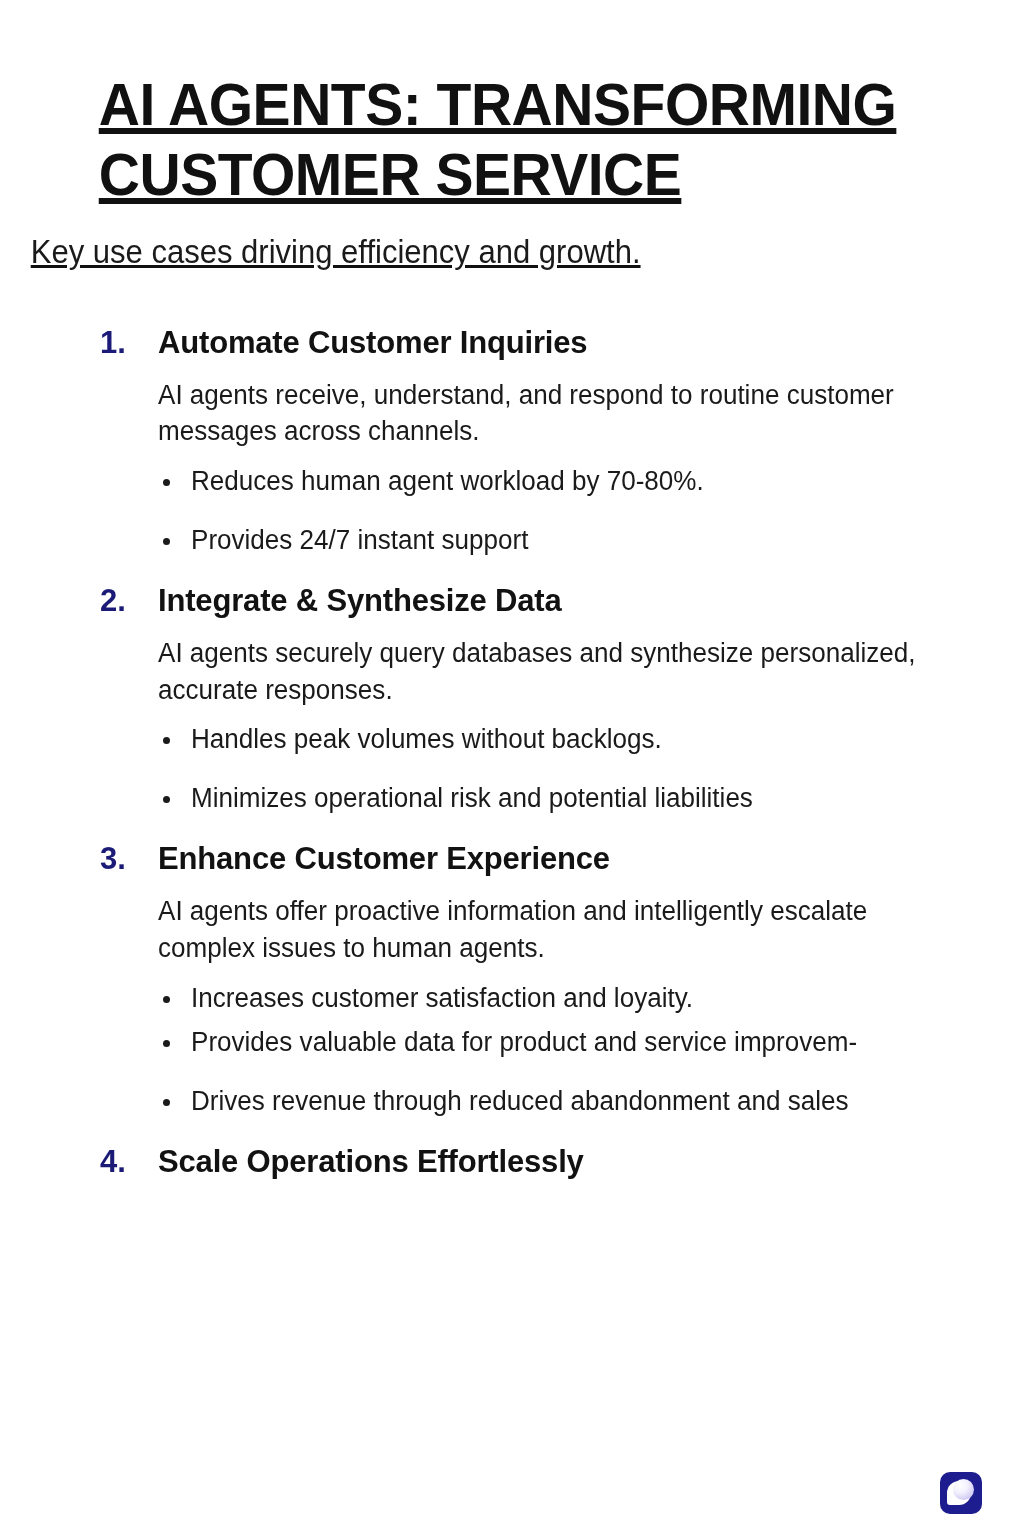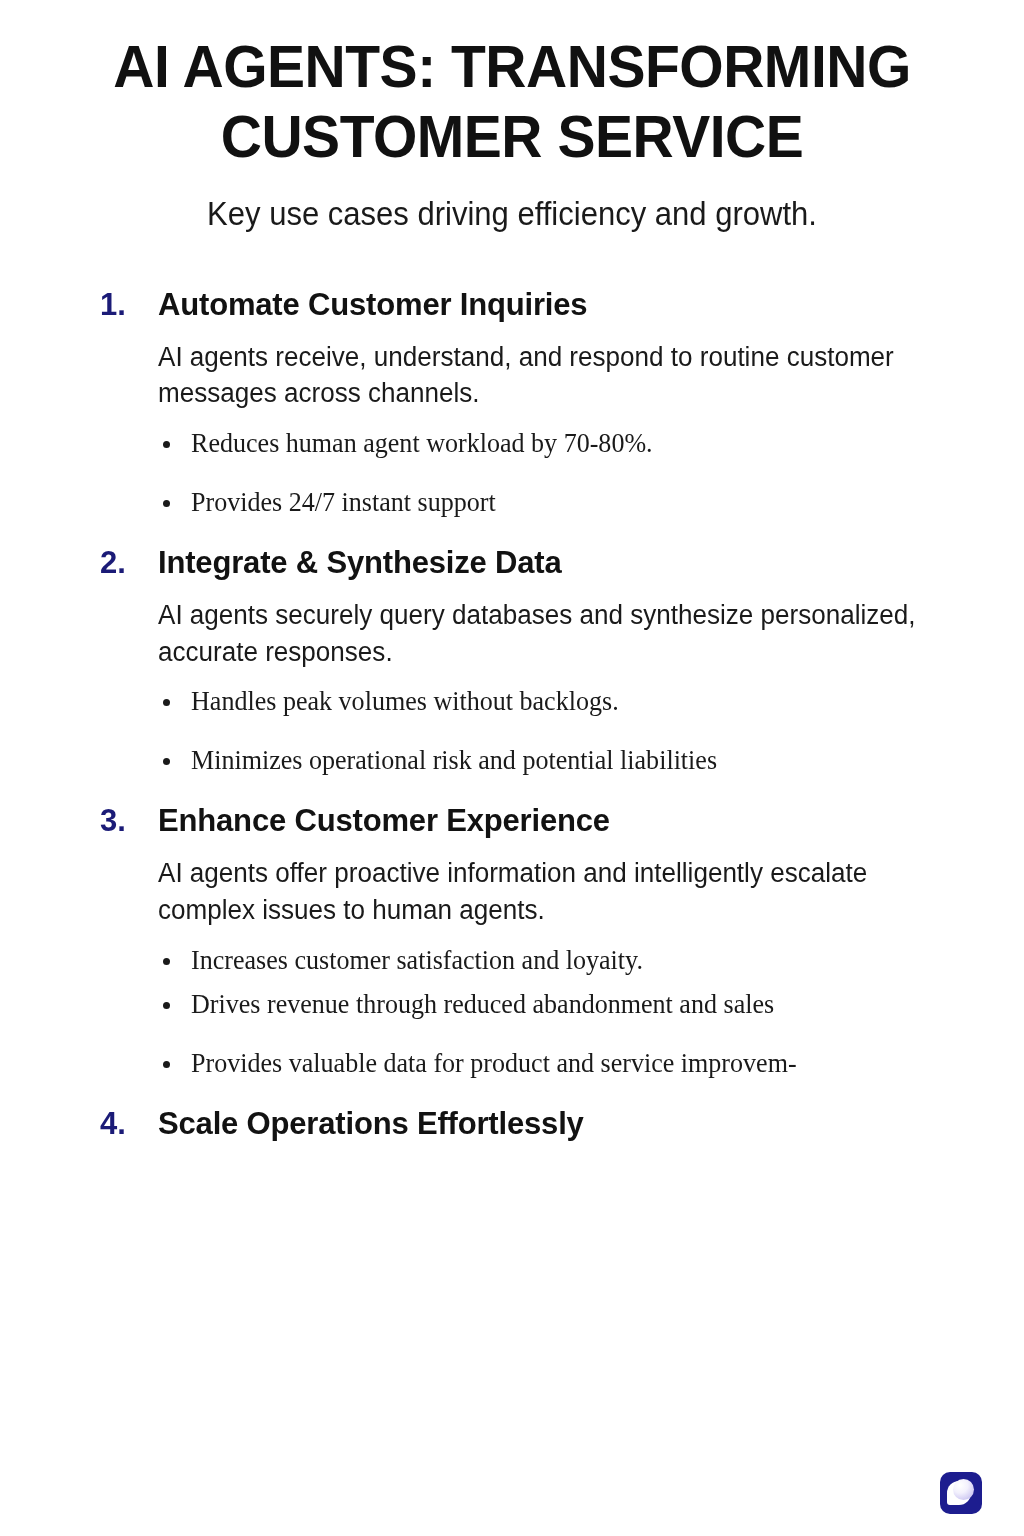--- a/index.html
+++ b/index.html
@@ -19,22 +19,23 @@
   .page {
     position: relative;
     width: 1024px;
     height: 1536px;
     background: #ffffff;
     box-sizing: border-box;
   }
 
   
   .header {
-    padding-top: 32px;
-    text-align: center;
+    padding-top: 70px;
+    text-align: left;
+    text-decoration: underline;
   }
   .title {
     font-family: "Liberation Sans", sans-serif;
     font-weight: bold;
     font-size: 60px;
     line-height: 1.17;
     letter-spacing: -0.5px;
     color: #111111;
     margin: 0 auto;
     max-width: 870px;
@@ -97,21 +98,20 @@
     margin: 0;
     max-width: 790px;
     transform: scaleX(0.965);
     transform-origin: left top;
   }
 
   .bullets {
     list-style: none;
     margin: 18px 0 0 0;
     padding: 0 0 0 5px;
-    font-family: Liberation Serif, serif;
   }
   .bullets li {
     position: relative;
     padding-left: 28px;
     font-size: 27px;
     line-height: 1.0;
     margin-bottom: 17px;
     color: #1a1a1a;
     white-space: nowrap;
   }
@@ -220,25 +220,25 @@
       </div>
       <div class="section-body">
         <p class="section-desc">AI agents offer proactive information and intelligently escalate complex issues to human agents.</p>
         <ul class="bullets">
           <li>
             <span class="bullet-dot"></span>
             <span class="bullet-text">Increases customer satisfaction and loyaity.</span>
           </li>
           <li>
             <span class="bullet-dot"></span>
+            <span class="bullet-text">Provides valuable data for product and service improvem-</span>
+          </li>
+          <li>
+            <span class="bullet-dot"></span>
             <span class="bullet-text">Drives revenue through reduced abandonment and sales</span>
-          </li>
-          <li>
-            <span class="bullet-dot"></span>
-            <span class="bullet-text">Provides valuable data for product and service improvem-</span>
           </li>
         </ul>
       </div>
     </div>
 
     <div class="section">
       <div class="section-head">
         <span class="section-num">4.</span>
         <span class="section-title">Scale Operations Effortlessly</span>
       </div>

